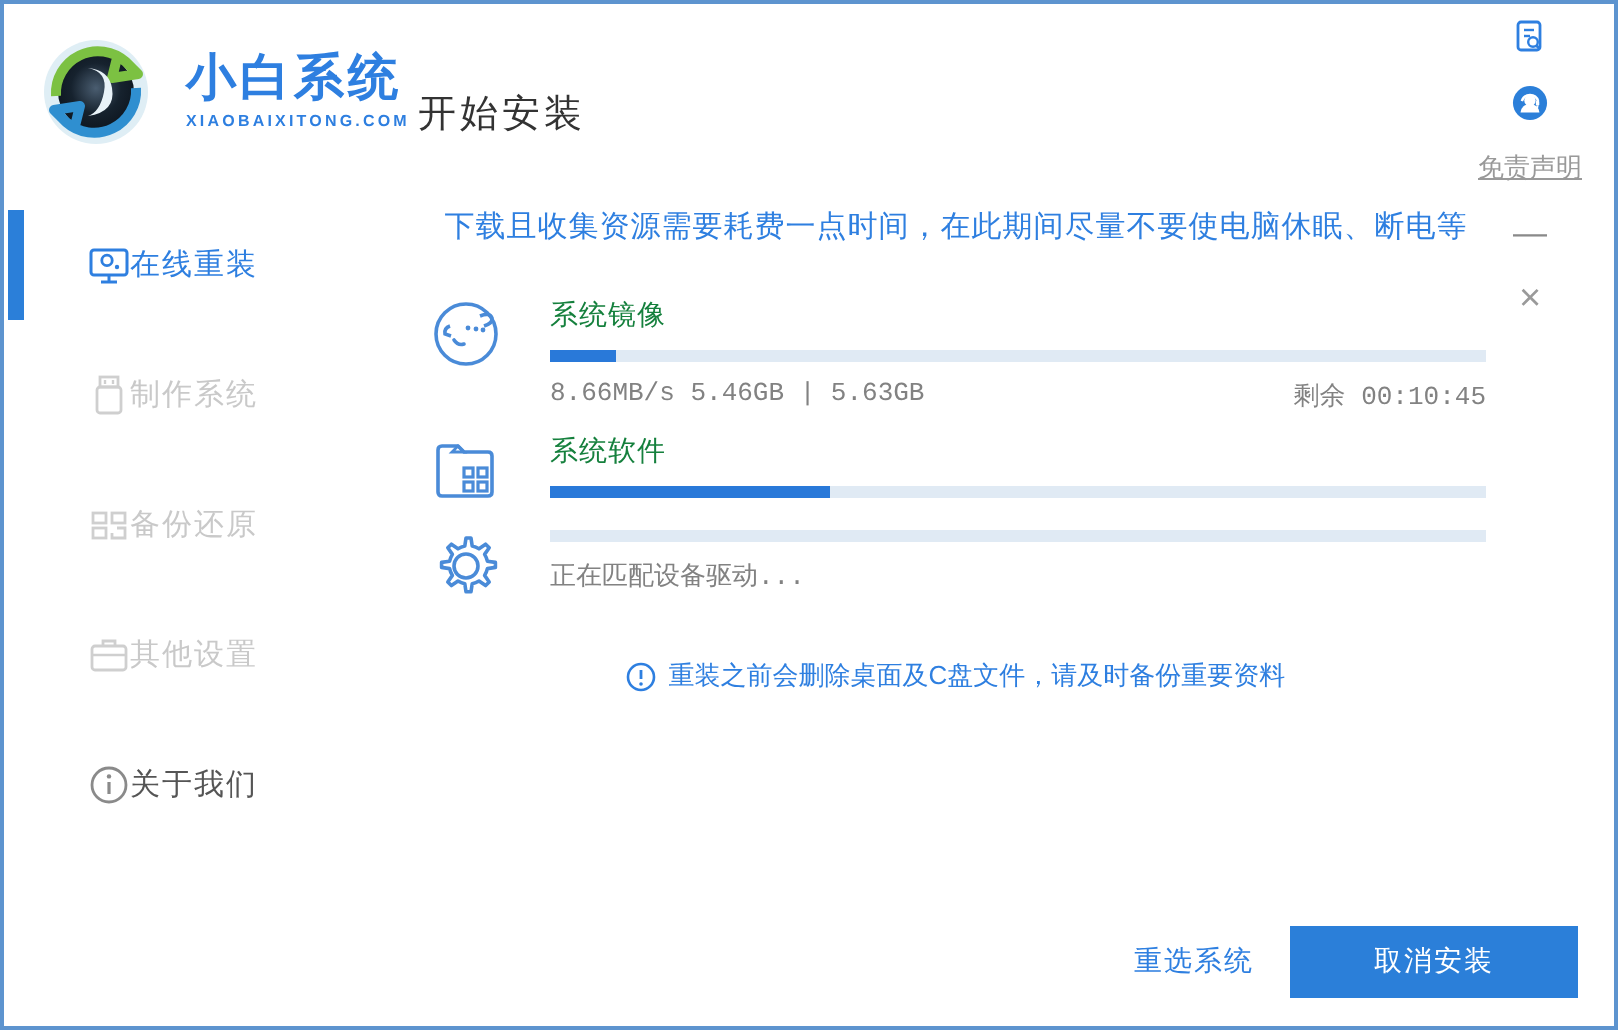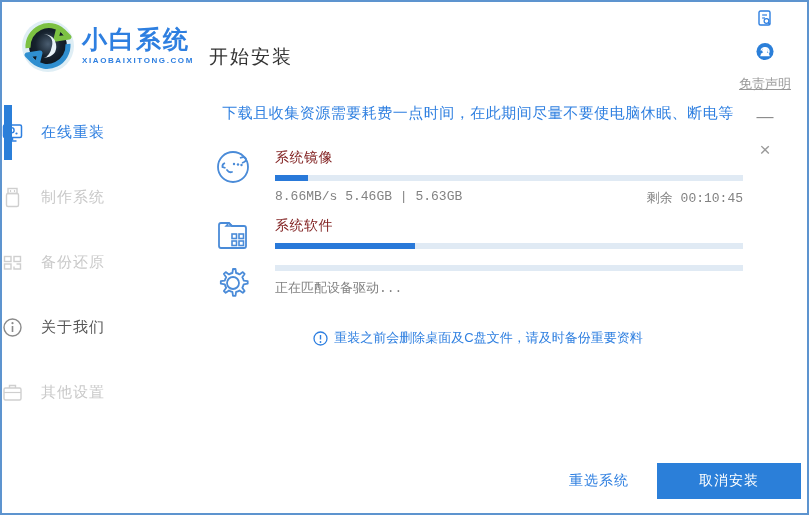--- a/index.html
+++ b/index.html
@@ -4,54 +4,54 @@
 <style>
   * { margin:0; padding:0; box-sizing:border-box; }
   html,body { background:#fff; font-family:"Liberation Sans","DejaVu Sans",sans-serif; }
   .window {
     position:relative; width:809px; height:515px;
     border:2px solid #5d94cf; background:#fff; overflow:hidden;
     box-shadow:0 2px 6px rgba(0,0,0,.18);
   }
   
   .header { position:relative; height:88px; background:#fff; }
-  .logo-wrap { position:absolute; left:18px; top:16px; display:flex; align-items:center; gap:6px; }
+  .logo-wrap { position:absolute; left:18px; top:16px; display:flex; align-items:center; gap:17px; }
   .logo-icon { width:56px; height:56px; }
   .brand-text { display:flex; flex-direction:column; line-height:1; }
   .brand-name { font-size:25px; font-weight:bold; color:#2e7fe0; letter-spacing:2px; }
   .brand-domain { font-size:8px; color:#2e7fe0; letter-spacing:1.6px; margin-top:5px; font-weight:bold; }
   .page-title { position:absolute; left:207px; top:42px; font-size:19px; color:#333; letter-spacing:2px; }
   .titlebar-controls { position:absolute; right:16px; top:8px; height:24px; display:flex; align-items:center; gap:15px;flex-direction:column; }
   .tb-icon { width:18px; height:18px; display:flex; align-items:center; justify-content:center; cursor:pointer; }
   .disclaimer-link { font-size:13px; color:#999; text-decoration:underline; cursor:pointer; }
   .win-btn { color:#8a8a8a; font-size:17px; line-height:1; cursor:pointer; padding:0 2px; }
   .win-btn.close { font-size:19px; color:#9a9a9a; }
   
   .body-row { display:flex; height:425px; }
   .sidebar { width:203px; padding-top:10px; position:relative; }
-  .side-item { position:relative; height:65px; display:flex; align-items:center; gap:18px; font-size:15px; color:#c9c9c9; cursor:default; letter-spacing:1px; }
+  .side-item { position:relative; height:65px; display:flex; align-items:center; padding-left:42px; font-size:15px; color:#c9c9c9; cursor:default; letter-spacing:1px; }
   .side-item .accent { display:none; }
   .side-item.active { color:#2e7fe0; cursor:pointer; }
   .side-item.active .accent { display:block; position:absolute; left:2px; top:5px; width:8px; height:55px; background:#2b7fd9; }
   .side-item.dark { color:#555; cursor:pointer; }
   .side-icon { width:21px; height:21px; flex:0 0 auto; }
   
   .content { flex:1; position:relative; padding:10px 64px 0 8px; }
   .warning-text { text-align:center; color:#2e7fe0; font-size:15px; margin:4px 0 26px; letter-spacing:.5px; }
   .task-row { display:flex; gap:22px; margin-bottom:10px; }
   .task-icon { width:40px; height:40px; flex:0 0 auto; margin-top:-2px; }
   .task-body { flex:1; min-width:0; }
-  .task-label { font-size:14px; color:#7f1d1d; margin-bottom:8px; letter-spacing:.5px; }
+  .task-label { font-size:14px; color:#15803d; margin-bottom:8px; letter-spacing:.5px; }
   .task-bar { height:6px; background:#e0eaf4; overflow:hidden; }
   .task-fill { height:100%; background:#2979d9; width:0; }
   .task-status { display:flex; justify-content:space-between; margin-top:8px; font-size:13px; color:#828282;font-family:Liberation Mono, monospace; }
   .note-line { margin-top:26px; text-align:right; color:#2e7fe0; font-size:13px; display:flex; align-items:center; justify-content:center; gap:6px; }
   .note-icon { width:15px; height:15px; }
   
-  .footer { position:absolute; right:6px; bottom:14px; display:flex; align-items:center; gap:28px; }
+  .footer { position:absolute; right:18px; bottom:14px; display:flex; align-items:center; gap:18px; }
   .link-btn { color:#2e7fe0; font-size:14px; cursor:pointer; letter-spacing:1px; }
   .primary-btn { background:#2b7fd9; color:#fff; border:none; font-size:14px; padding:9px 42px; cursor:pointer; letter-spacing:1px; font-family:inherit; }
   svg { display:block; }
 </style>
 </head>
 <body>
 
 <div class="window">
 
   <div class="header">
@@ -130,37 +130,37 @@
       <div class="side-item">
 
         <svg class="side-icon" viewBox="0 0 21 21">
           <rect x="2.5" y="4.5" width="6.5" height="5" fill="none" stroke="#cfcfcf" stroke-width="1.4"></rect>
           <rect x="12" y="4.5" width="6.5" height="5" fill="none" stroke="#cfcfcf" stroke-width="1.4"></rect>
           <rect x="2.5" y="12" width="6.5" height="5" fill="none" stroke="#cfcfcf" stroke-width="1.4"></rect>
           <path d="M12 14.5 v2.5 h6.5 v-5 h-4" fill="none" stroke="#cfcfcf" stroke-width="1.4"></path>
         </svg>
         <span>备份还原</span>
       </div>
+      <div class="side-item">
+
+        <svg class="side-icon" viewBox="0 0 21 21">
+          <rect x="2" y="6" width="17" height="12" rx="1.5" fill="none" stroke="#cfcfcf" stroke-width="1.4"></rect>
+          <path d="M7.5 6 v-2.5 h6 v2.5" fill="none" stroke="#cfcfcf" stroke-width="1.4"></path>
+          <line x1="2" y1="10.5" x2="19" y2="10.5" stroke="#cfcfcf" stroke-width="1.2"></line>
+        </svg>
+        <span>其他设置</span>
+      </div>
       <div class="side-item dark">
 
         <svg class="side-icon" viewBox="0 0 21 21">
           <circle cx="10.5" cy="10.5" r="8.5" fill="none" stroke="#8a8a8a" stroke-width="1.4"></circle>
           <line x1="10.5" y1="9" x2="10.5" y2="15" stroke="#8a8a8a" stroke-width="1.6"></line>
           <circle cx="10.5" cy="6.2" r="1.1" fill="#8a8a8a"></circle>
         </svg>
         <span>关于我们</span>
-      </div>
-      <div class="side-item">
-
-        <svg class="side-icon" viewBox="0 0 21 21">
-          <rect x="2" y="6" width="17" height="12" rx="1.5" fill="none" stroke="#cfcfcf" stroke-width="1.4"></rect>
-          <path d="M7.5 6 v-2.5 h6 v2.5" fill="none" stroke="#cfcfcf" stroke-width="1.4"></path>
-          <line x1="2" y1="10.5" x2="19" y2="10.5" stroke="#cfcfcf" stroke-width="1.2"></line>
-        </svg>
-        <span>其他设置</span>
       </div>
     </div>
 
     <div class="content">
       <div class="warning-text">下载且收集资源需要耗费一点时间，在此期间尽量不要使电脑休眠、断电等</div>
 
       <div class="task-row">
         <svg class="task-icon" viewBox="0 0 40 40">
           <circle cx="20" cy="20" r="15" fill="none" stroke="#4a8bd8" stroke-width="1.8"></circle>
           <path d="M27 11 q5 -2 6 1 q0.5 2.5 -4 4" fill="none" stroke="#4a8bd8" stroke-width="1.8"></path>

